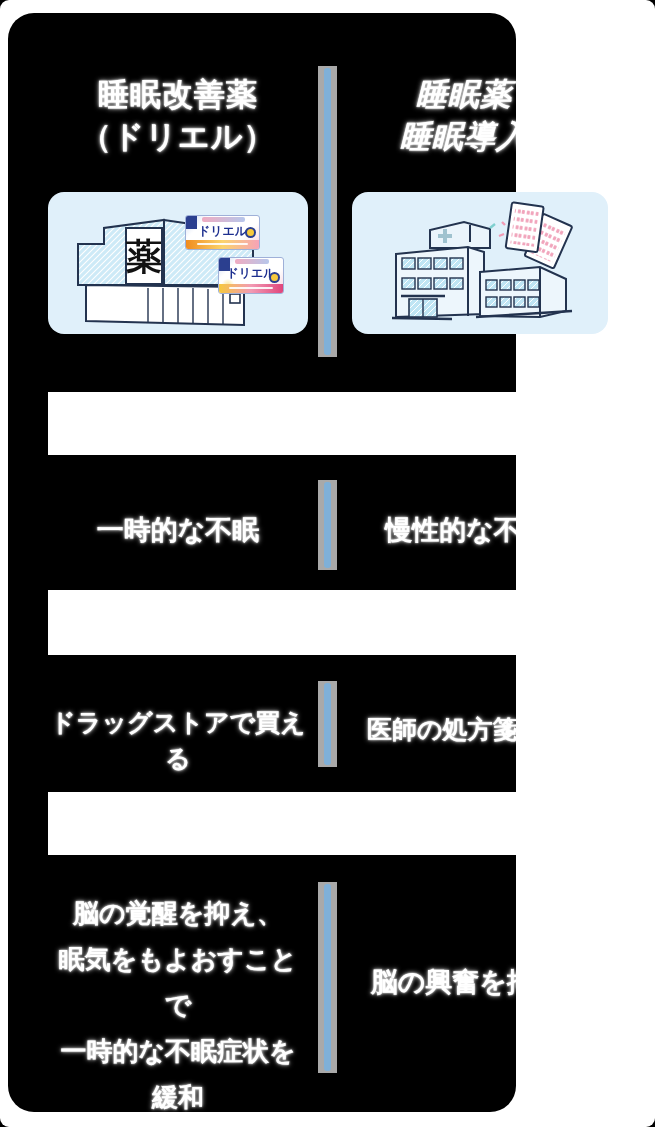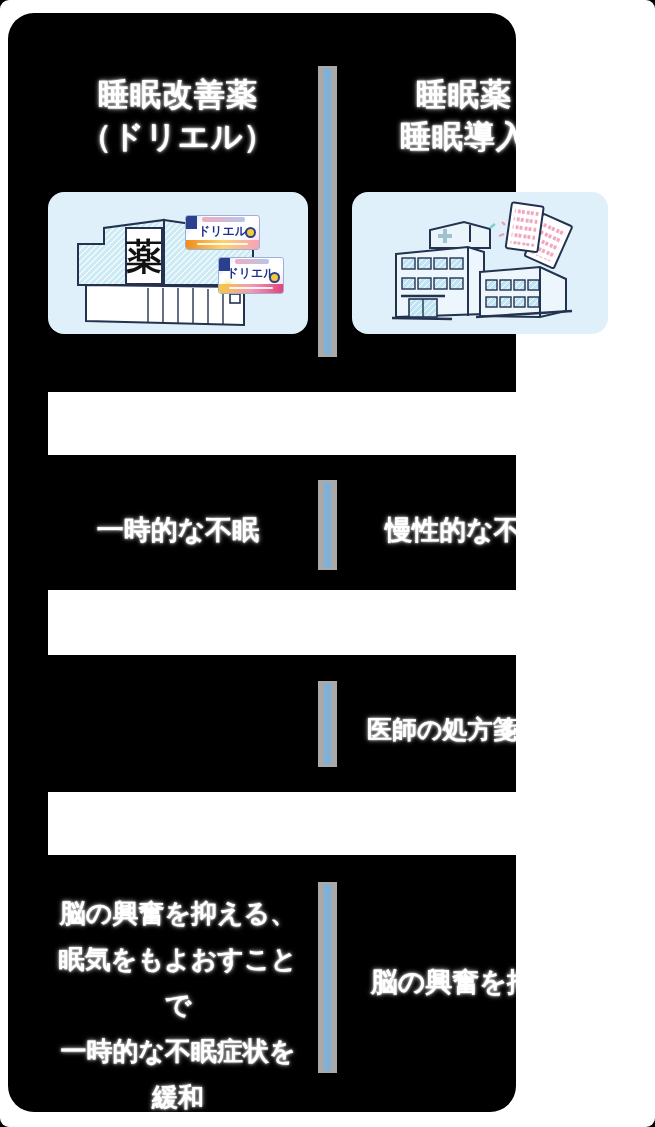--- a/index.html
+++ b/index.html
@@ -51,21 +51,21 @@
 <body>
 
 <div class="canvas">
   <div class="page-bg"></div>
   <div class="card">
 
     <div class="hdr wtext" style="left:40px;top:61px;">
       <span>睡眠改善薬</span><br>
       <span>（ドリエル）</span>
     </div>
-    <div class="hdr wtext" style="left:344px;top:61px;width:256px;">
+    <div class="hdr wtext" style="left:344px;top:61px;width:256px;font-style:italic;">
       <span>睡眠薬・</span><br>
       <span>睡眠導入剤</span>
     </div>
 
     <div class="vdiv" style="top:53px;height:291px;">
         <div class="blue"></div>
       </div>
 
     <div class="illo left">
       <svg width="260" height="142" viewBox="0 0 260 142">
@@ -173,28 +173,29 @@
     </div>
 
     <div class="bar" style="top:379px;height:63px;"></div>
     <div class="cell wtext" style="left:40px;top:499px;width:260px;">一時的な不眠</div>
     <div class="cell wtext" style="left:344px;top:499px;width:256px;">慢性的な不眠症</div>
     <div class="vdiv" style="top:467px;height:90px;">
         <div class="blue"></div>
       </div>
 
     <div class="bar" style="top:577px;height:65px;"></div>
+    <div class="cell wtext" style="left:40px;top:691px;width:260px;font-size:25px;">ドラッグストアで買える</div>
     <div class="cell wtext" style="left:344px;top:691px;width:256px;font-size:25px;margin-top:7px;">医師の処方箋が必要</div>
     <div class="vdiv" style="top:668px;height:86px;">
         <div class="blue"></div>
       </div>
 
     <div class="bar" style="top:779px;height:63px;"></div>
     <div class="cell-multi wtext" style="left:40px;top:877px;width:260px;">
-      <div>脳の興奮を抑える、</div>
+      <div>脳の覚醒を抑え、</div>
       <div>眠気をもよおすことで</div>
       <div>一時的な不眠症状を緩和</div>
       <div>する</div>
     </div>
     <div class="cell wtext" style="left:344px;top:951px;width:256px;">脳の興奮を抑える</div>
     <div class="vdiv" style="top:869px;height:191px;">
         <div class="blue"></div>
       </div>
 
   </div>

